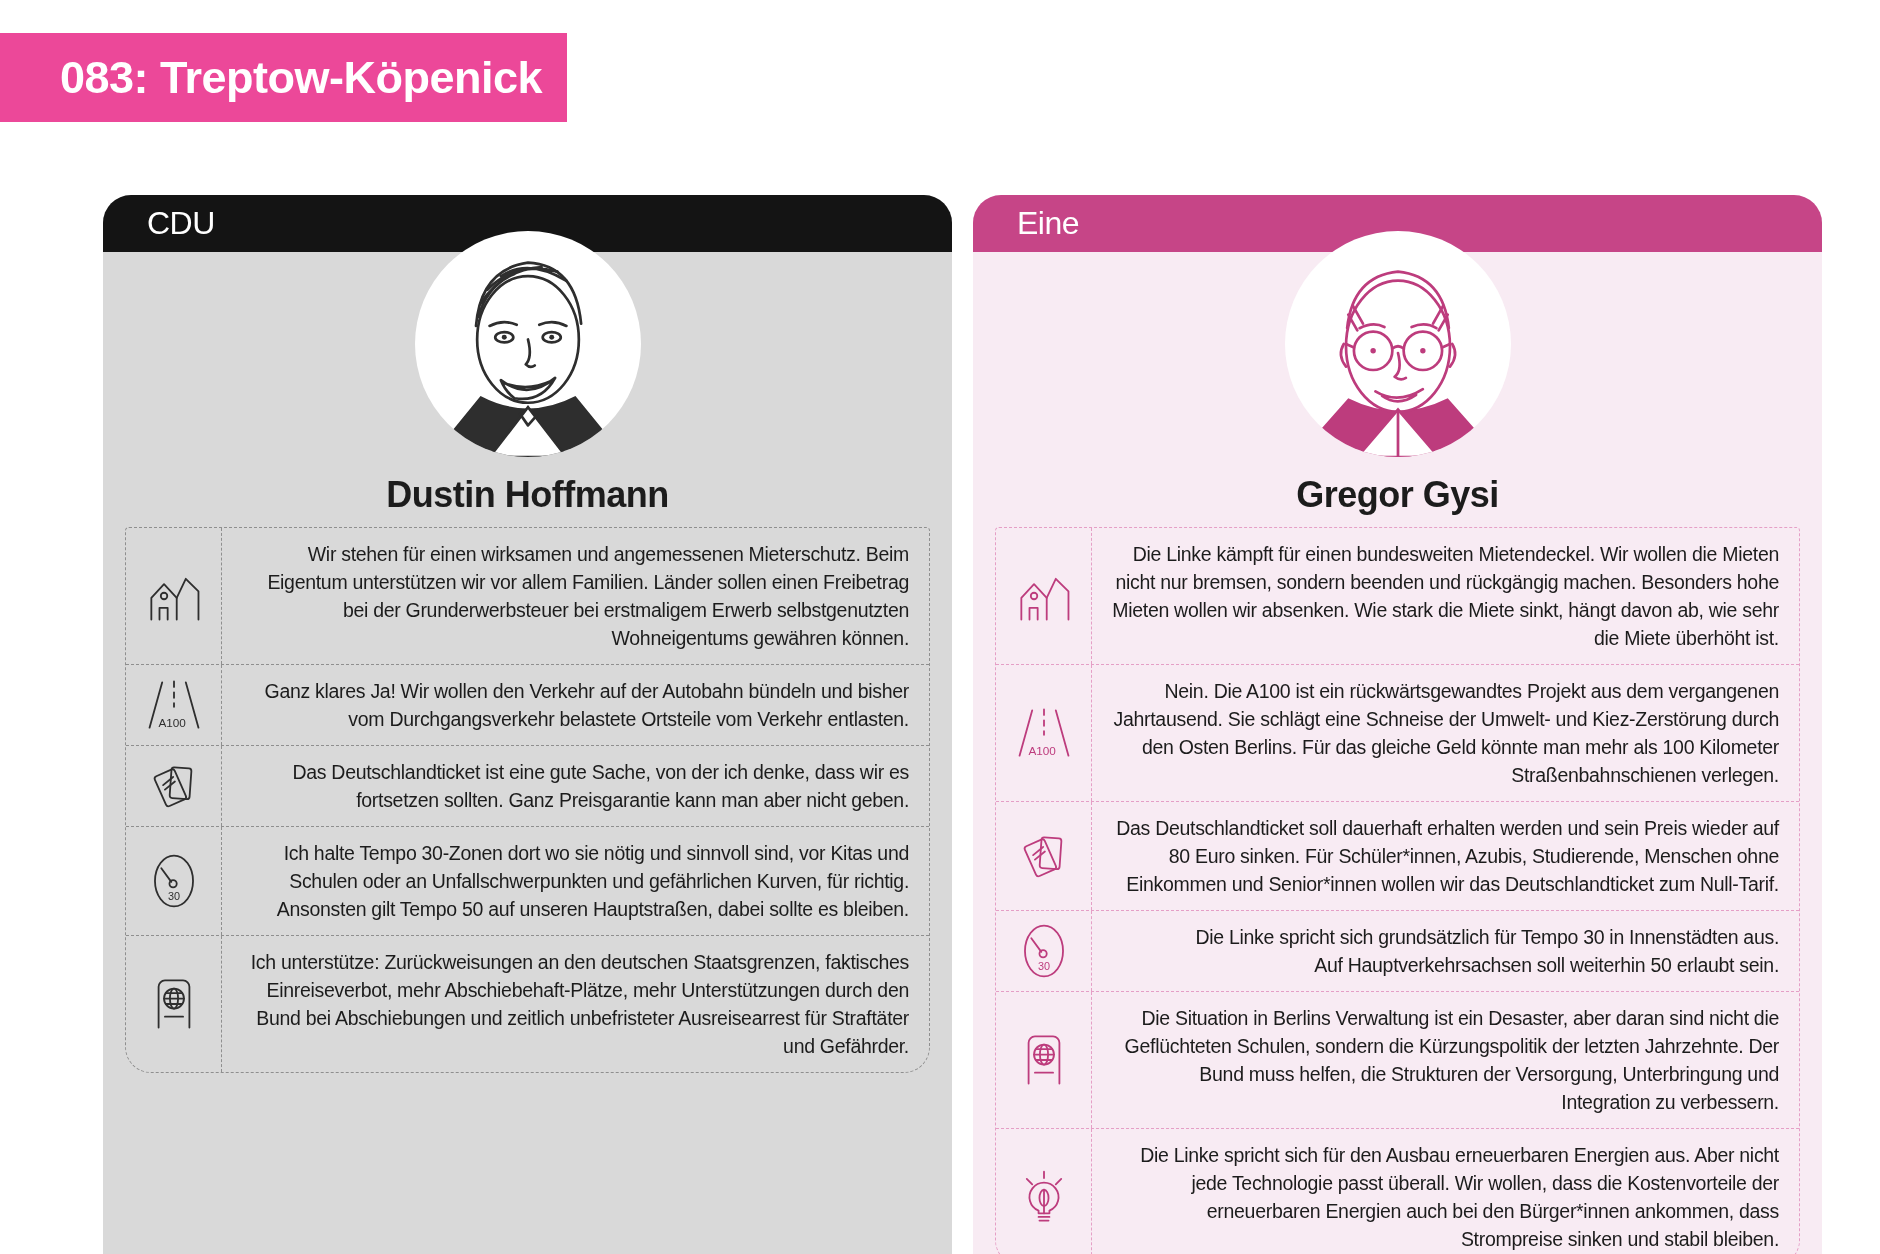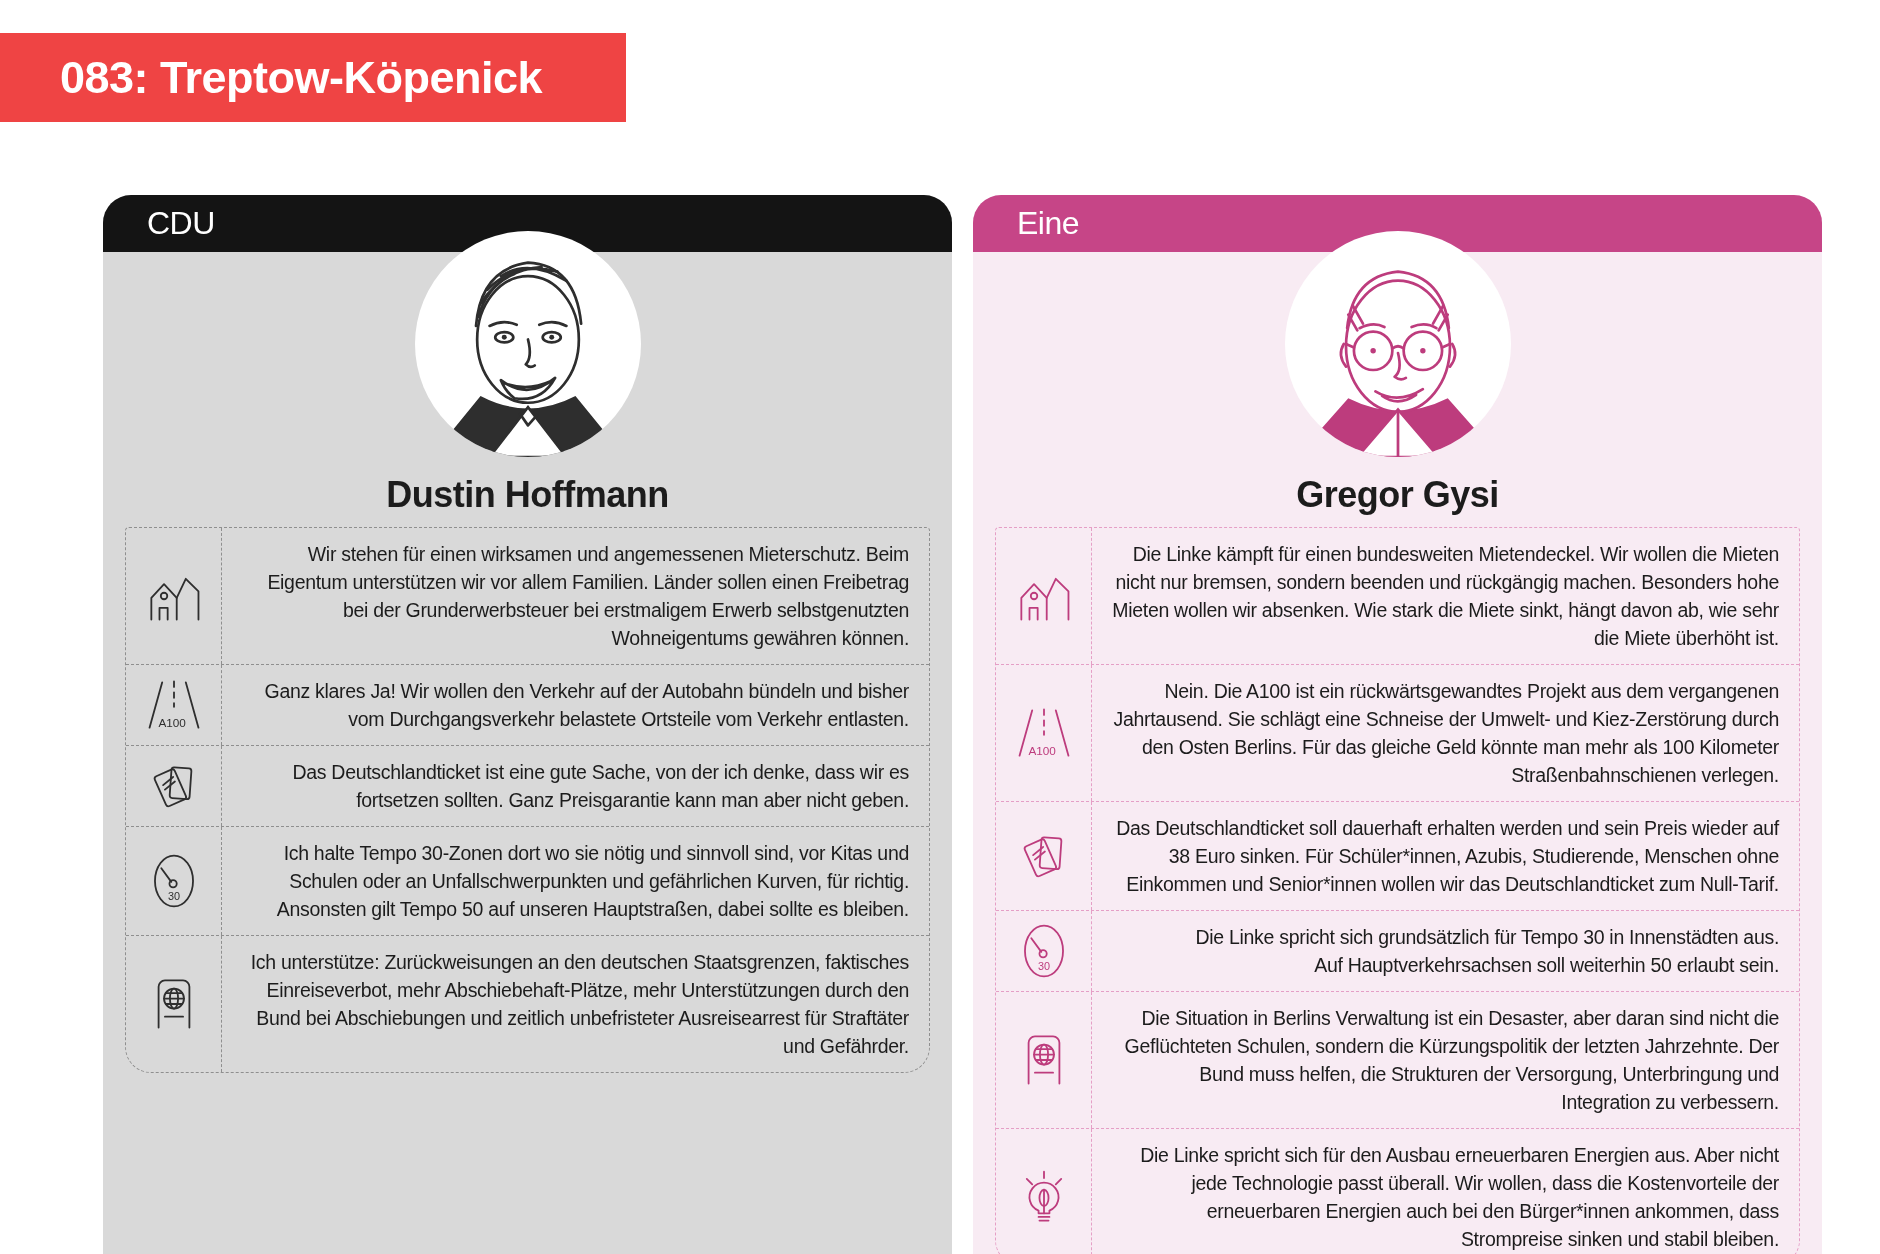--- a/index.html
+++ b/index.html
@@ -8,22 +8,22 @@
     background: #ffffff;
     font-family: "Liberation Sans", sans-serif;
     color: #1c1c1c;
     position: relative;
     overflow: hidden;
   }
 
   
   .title-badge {
     position: absolute; left: 0; top: 33px;
-    width: 626px; height: 89px;
-    background: #ef4444;
+    width: 567px; height: 89px;
+    background: #ec4899;
     display: flex; align-items: center;
     box-sizing: border-box; padding-left: 60px;
   }
   .title-badge span {
     color: #ffffff; font-size: 45px; font-weight: bold; letter-spacing: -0.5px;
   }
 
   
   .cards {
     position: absolute; left: 103px; top: 195px;
@@ -264,21 +264,21 @@
             </svg>
           </div>
         <div class="text-cell">Nein. Die A100 ist ein rückwärtsgewandtes Projekt aus dem vergangenen Jahrtausend. Sie schlägt eine Schneise der Umwelt- und Kiez-Zerstörung durch den Osten Berlins. Für das gleiche Geld könnte man mehr als 100 Kilometer Straßenbahnschienen verlegen.</div>
       </div>
       <div class="policy-row">
         <div class="icon-cell">
             <svg>
               <use href="#i-ticket"></use>
             </svg>
           </div>
-        <div class="text-cell">Das Deutschlandticket soll dauerhaft erhalten werden und sein Preis wieder auf 38 Euro sinken. Für Schüler*innen, Azubis, Studierende, Menschen ohne Einkommen und Senior*innen wollen wir das Deutschlandticket zum Null-Tarif.</div>
+        <div class="text-cell">Das Deutschlandticket soll dauerhaft erhalten werden und sein Preis wieder auf 80 Euro sinken. Für Schüler*innen, Azubis, Studierende, Menschen ohne Einkommen und Senior*innen wollen wir das Deutschlandticket zum Null-Tarif.</div>
       </div>
       <div class="policy-row">
         <div class="icon-cell">
             <svg>
               <use href="#i-tempo"></use>
             </svg>
           </div>
         <div class="text-cell">Die Linke spricht sich grundsätzlich für Tempo 30 in Innenstädten aus.
 Auf Hauptverkehrsachsen soll weiterhin 50 erlaubt sein.</div>
       </div>

